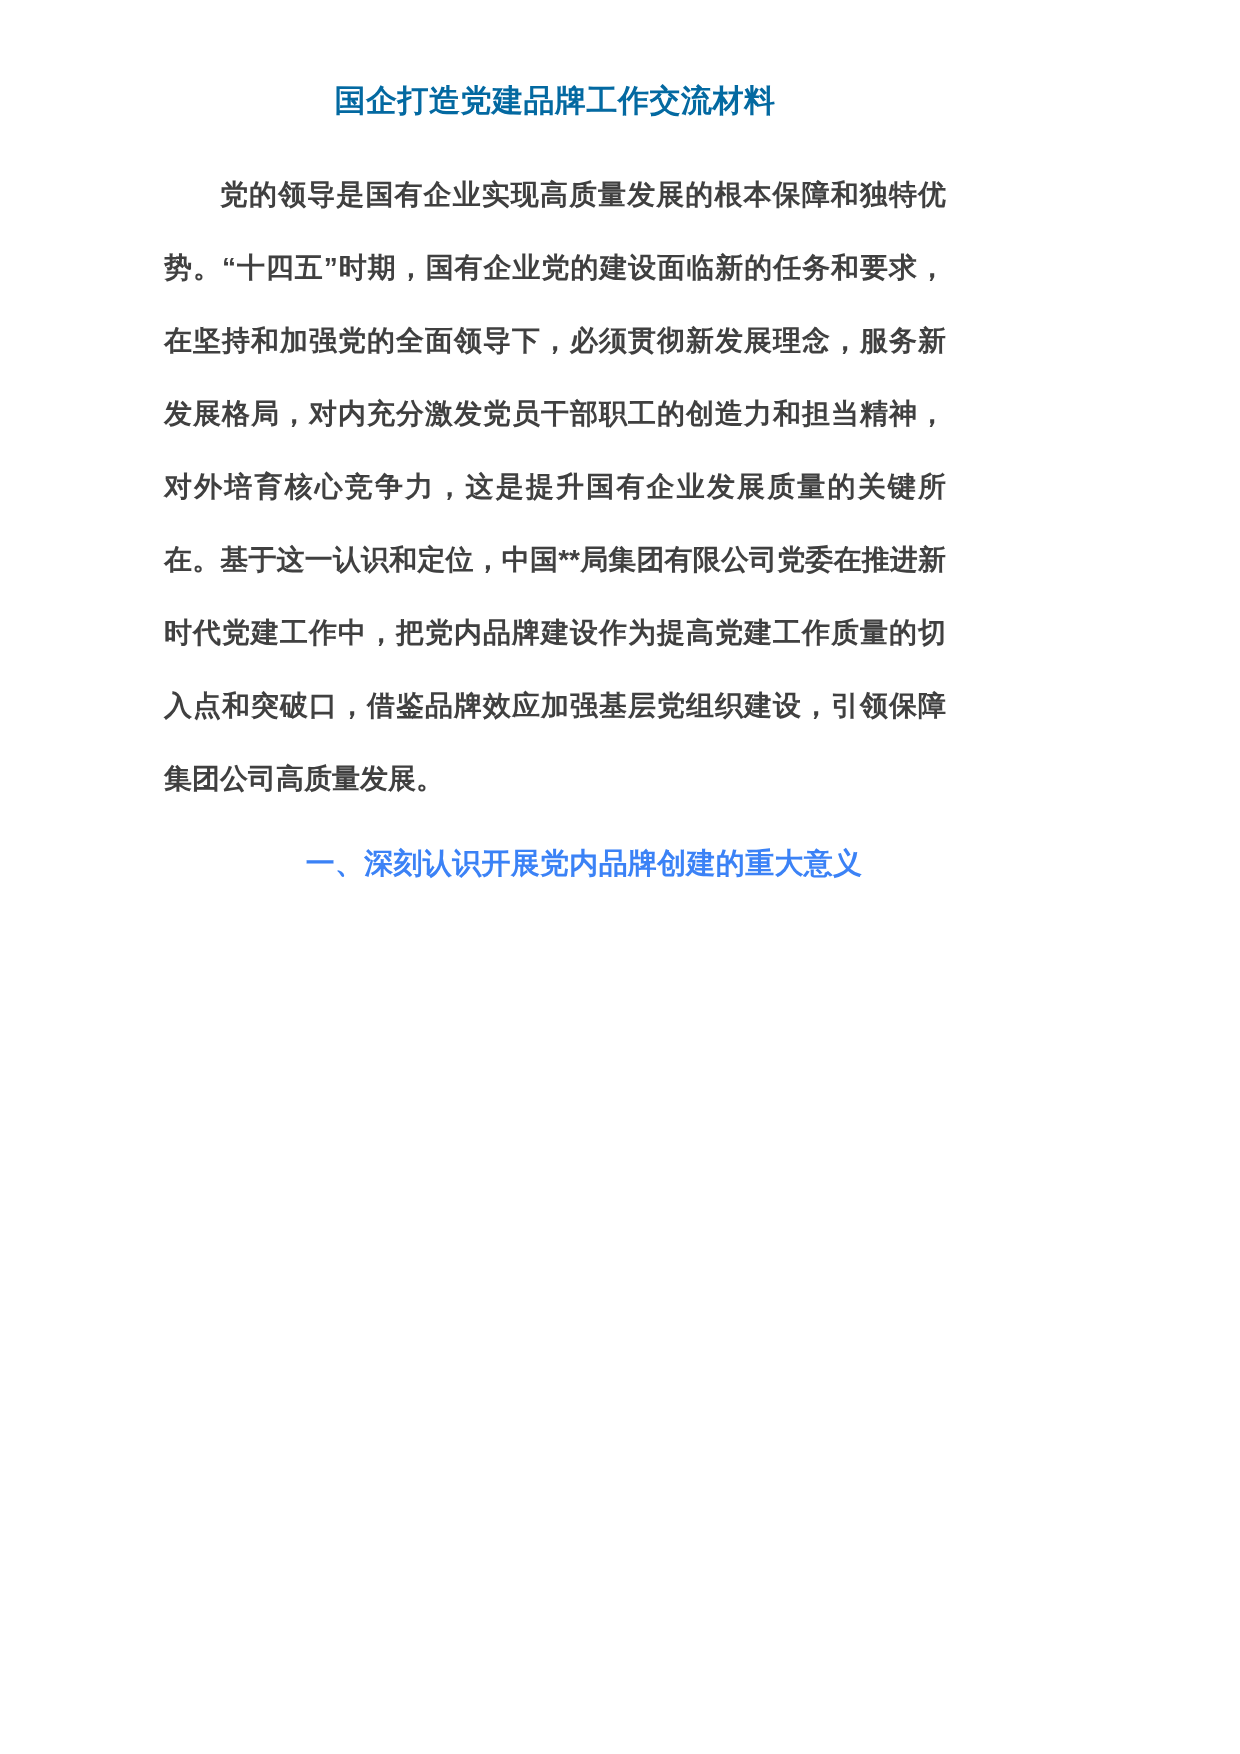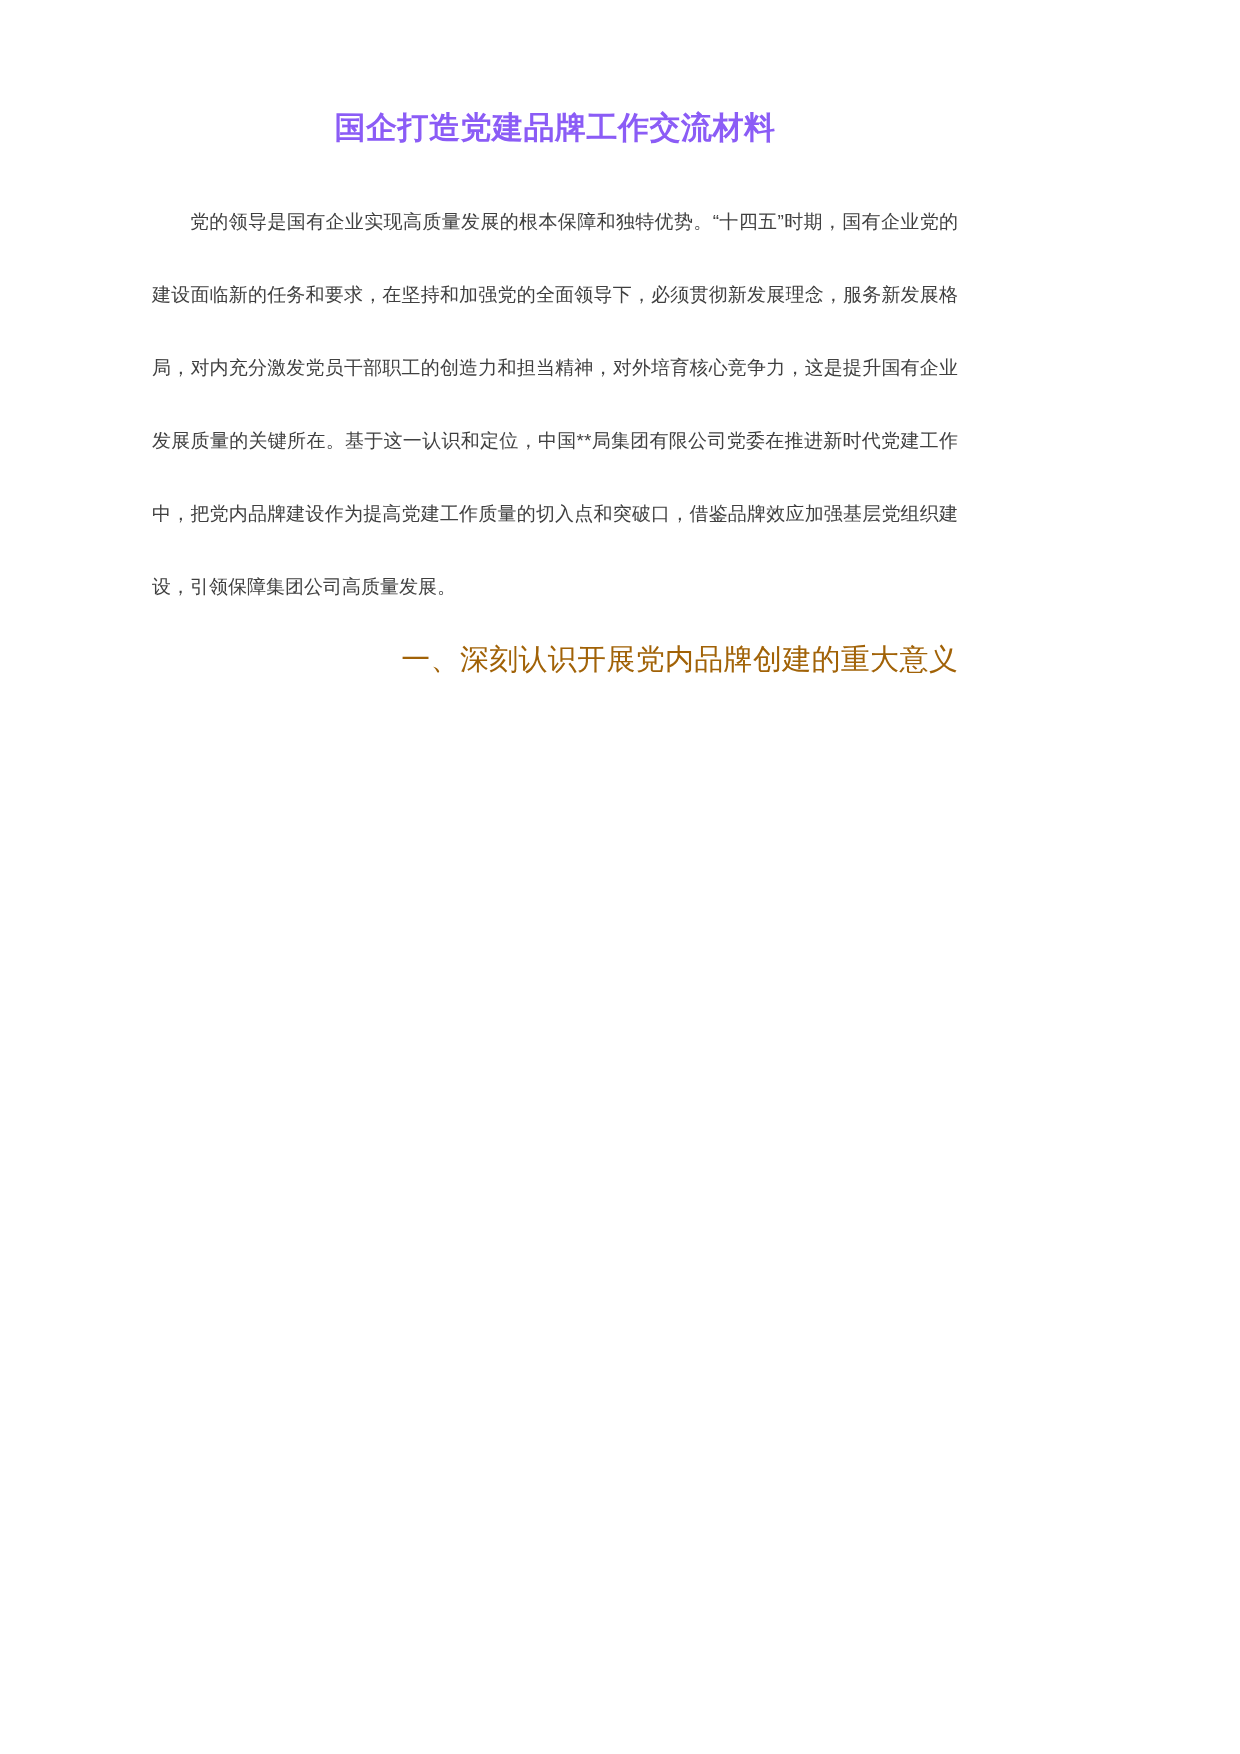--- a/index.html
+++ b/index.html
@@ -21,50 +21,50 @@
   }
   .doc-body {
     position: absolute;
     left: 152px;
     top: 0;
     width: 806px;
   }
   .doc-title {
     font-size: 31px;
     font-weight: bold;
-    color: #8b5cf6;
+    color: #0369a1;
     text-align: center;
     letter-spacing: 0.5px;
     margin: 0;
-    padding-top: 107px;
+    padding-top: 80px;
     line-height: 1.35;
   }
   .para {
-    font-size: 19px;
+    font-size: 28px;
     color: #404040;
     line-height: 73px;
     text-align: justify;
     text-justify: inter-ideograph;
-    margin: 0;
+    margin: 12px;
     text-indent: 2em;
     letter-spacing: 0px;
-    font-weight: normal;
+    font-weight: bold;
   }
   .para-first {
     margin-top: 36px;
   }
   .section-heading {
     font-size: 29px;
-    font-weight: normal;
-    color: #a16207;
+    font-weight: bold;
+    color: #3b82f6;
     line-height: 73px;
     margin: 0;
     text-indent: 2em;
     letter-spacing: 0.3px;
-    text-align: right;
+    text-align: center;
   }
   .para-after-heading {
     margin-top: 0px;
   }
 </style>
 </head>
 <body>
 
 <div class="page">
   <div class="doc-body">

